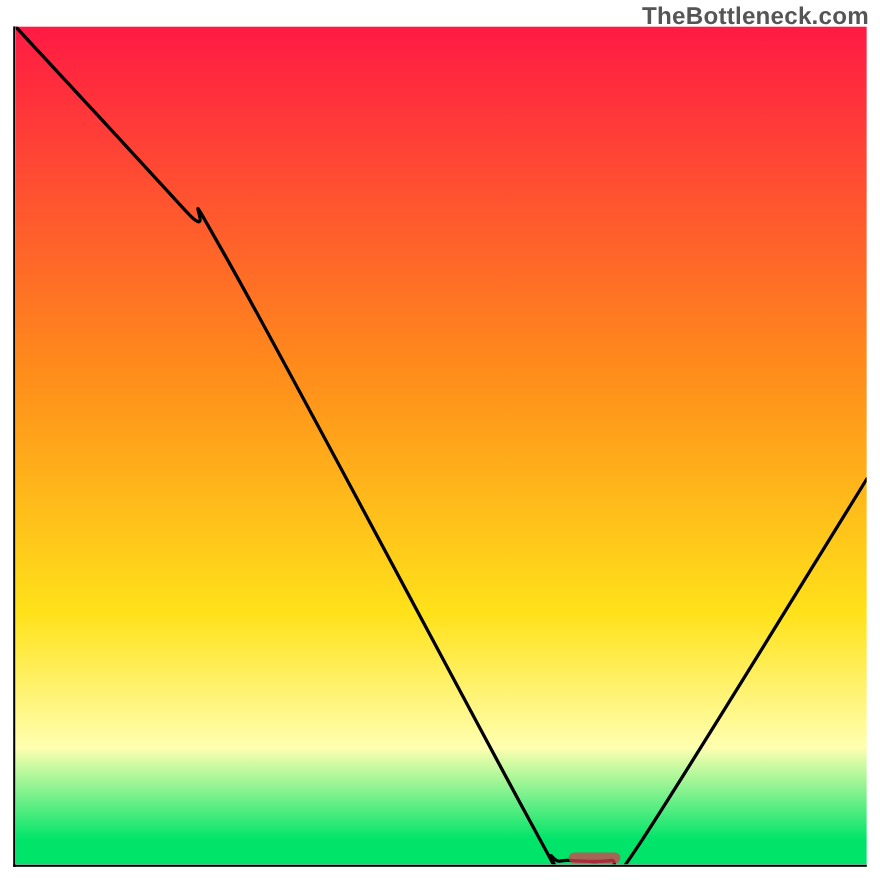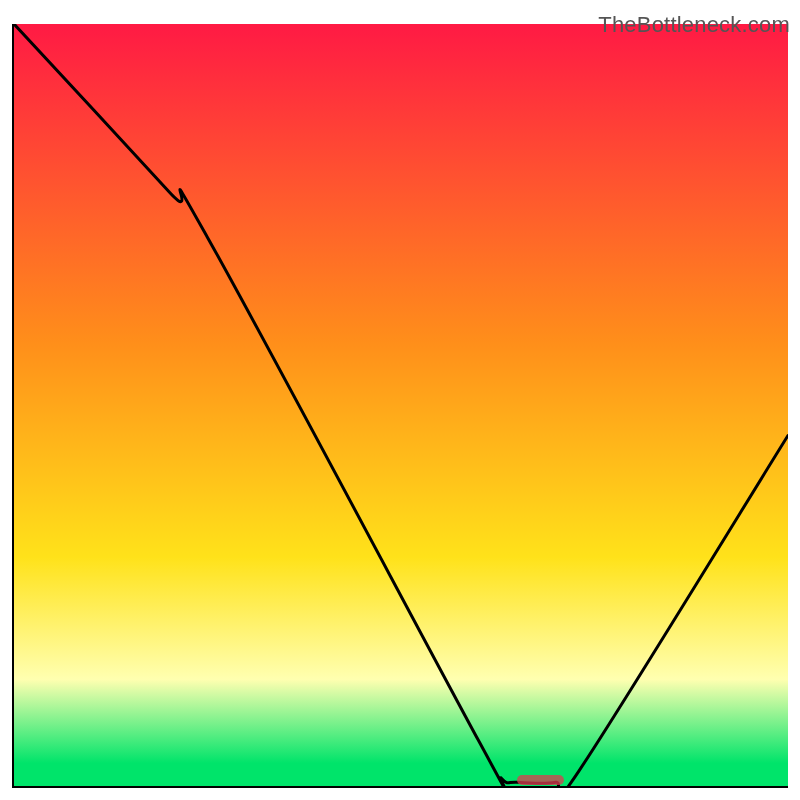--- a/index.html
+++ b/index.html
@@ -10,25 +10,25 @@
     background: #ffffff;
     font-family: Arial, Helvetica, sans-serif;
   }
   .stage {
     position: relative;
     width: 800px;
     height: 800px;
   }
   .watermark {
     position: absolute;
-    top: 12px;
+    top: 2px;
     right: 10px;
     color: #555555;
     font-size: 22px;
-    font-weight: 400;
+    font-weight: 700;
     letter-spacing: 0.2px;
     z-index: 10;
   }
   .plot {
     position: absolute;
     left: 12px;
     top: 24px;
     width: 776px;
     height: 764px;
     border: 2px solid #000000;

